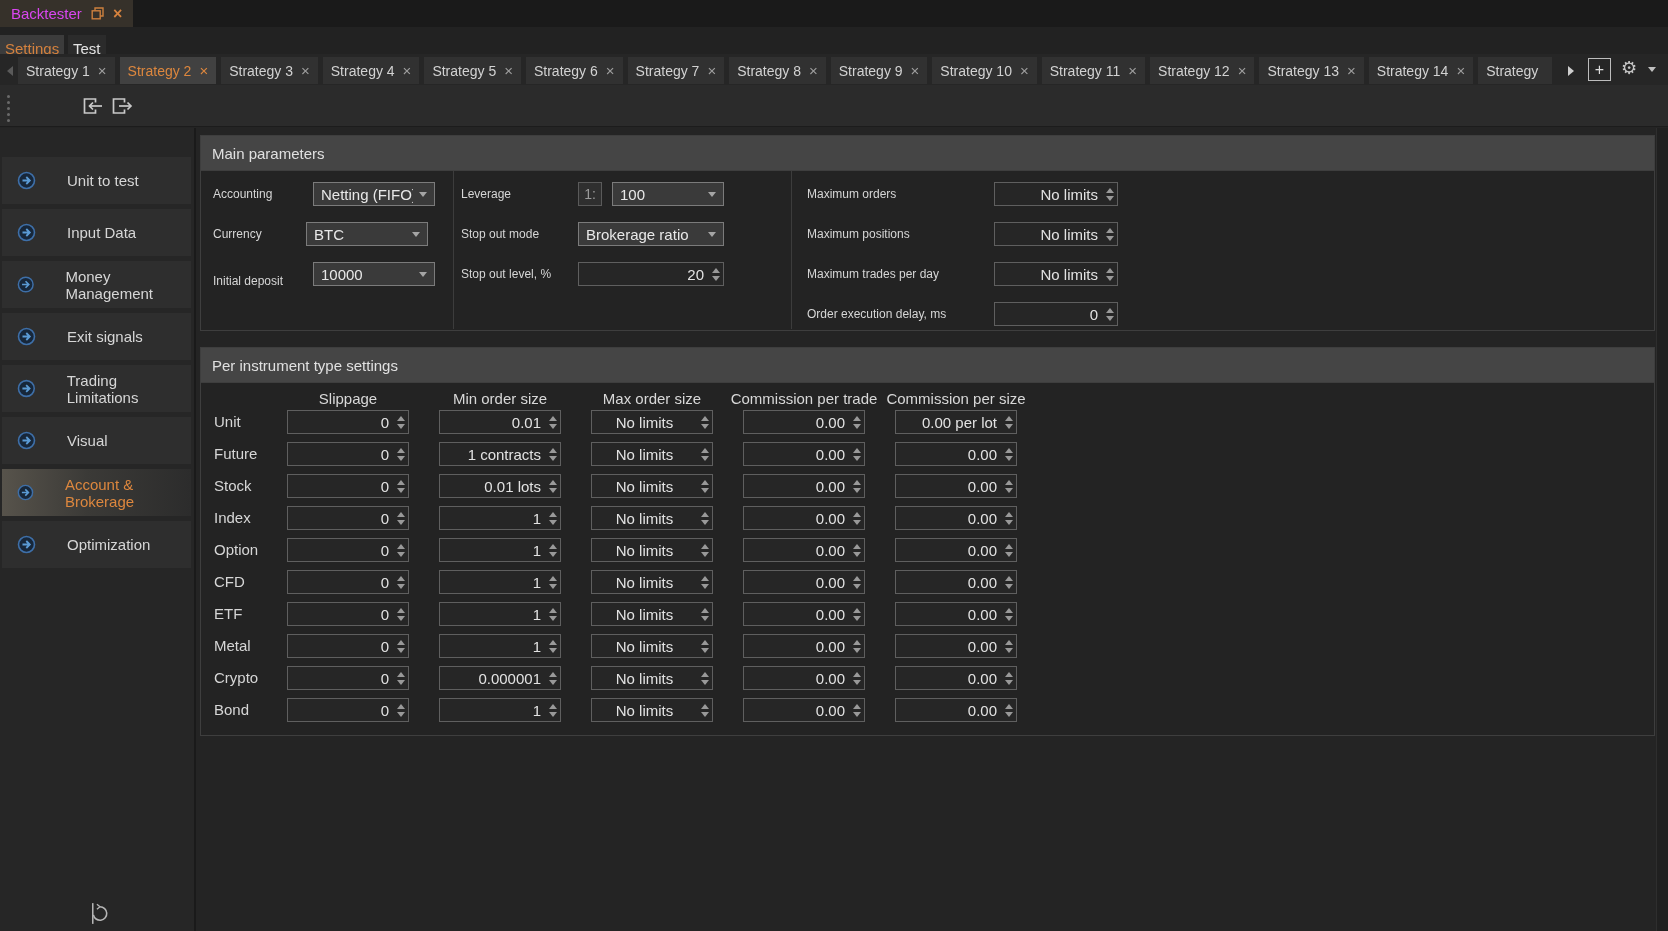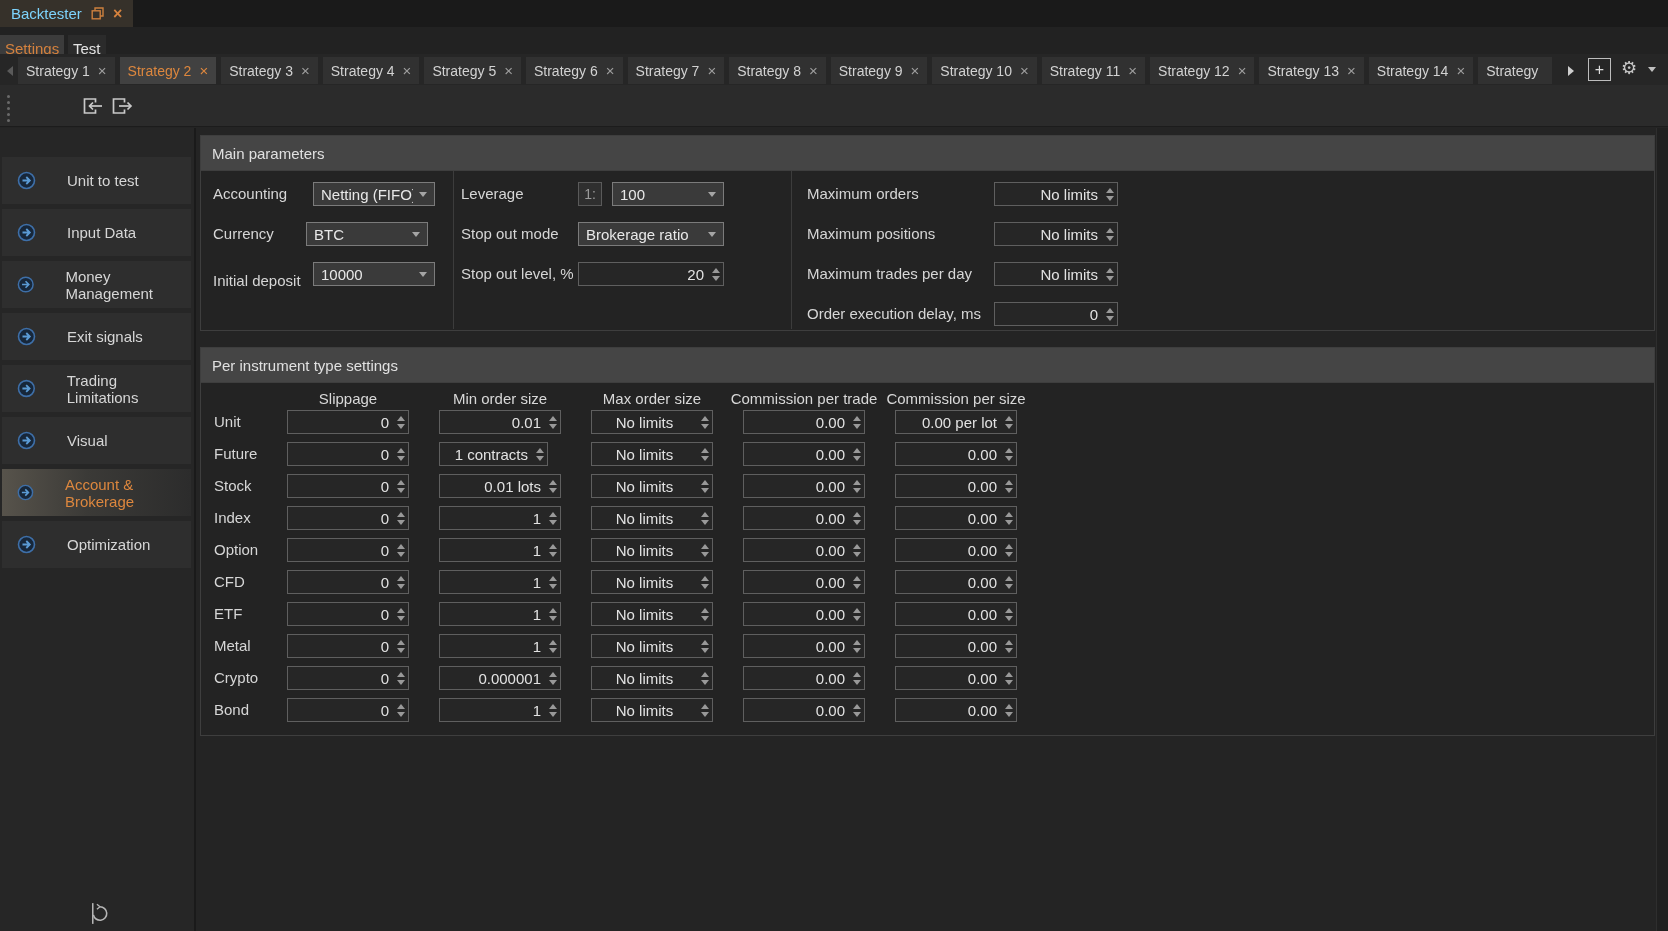--- a/index.html
+++ b/index.html
@@ -1,21 +1,21 @@
 <!DOCTYPE html>
 <html><head>
 <meta charset="utf-8">
 <style>
   html,body{margin:0;padding:0;}
   body{width:1668px;height:931px;position:relative;overflow:hidden;background:#242424;
        font-family:"Liberation Sans",sans-serif;color:#d9d9d9;-webkit-font-smoothing:antialiased;}
   .titlebar{position:absolute;left:0;top:0;width:100%;height:27px;background:#1a1a1a;}
   .wintab{position:absolute;left:0;top:0;height:27px;background:#36312a;display:flex;align-items:center;
           padding:0 11px;gap:9px;}
-  .wintab .wt-label{color:#7dd3fc;font-size:15px;}
+  .wintab .wt-label{color:#d946ef;font-size:15px;}
   .wintab .wt-close{color:#d5823e;font-size:16px;font-weight:bold;line-height:1;}
   .subtabs{position:absolute;left:0;top:27px;width:100%;height:27px;background:#222222;}
   .stab{position:absolute;top:8px;height:27px;display:flex;align-items:center;padding:0 5px;font-size:15px;}
   .stab-settings{left:0;background:#3c3c3c;color:#d5823e;}
   .stab-test{left:68px;background:#2b2b2b;color:#e2e2e2;}
   .strip{position:absolute;left:0;top:54px;width:100%;height:31px;background:#262626;}
   .scroll-left{position:absolute;left:7px;top:12px;width:0;height:0;border-top:5px solid transparent;
                border-bottom:5px solid transparent;border-right:6px solid #5a5a5a;}
   .scroll-right{position:absolute;left:1568px;top:12px;width:0;height:0;border-top:5px solid transparent;
                border-bottom:5px solid transparent;border-left:6px solid #cfcfcf;}
@@ -38,21 +38,21 @@
   .tool-ic{position:absolute;top:9px;width:24px;height:24px;}
   .sidebar{position:absolute;left:0;top:128px;bottom:0;width:194px;background:#262626;
            border-right:2px solid #1a1a1a;}
   .side-item{position:absolute;left:2px;right:3px;height:47px;background:#2e2e2e;display:flex;
              align-items:center;padding-left:15px;gap:31px;font-size:15px;color:#d6d6d6;box-sizing:border-box;}
   .side-item.selected{background:linear-gradient(90deg,#57534b,#3b3a37 45%,#2c2c2c);color:#dd873e;}
   .reset-ic{position:absolute;left:86px;top:772px;width:27px;height:27px;}
   .panel{position:absolute;background:#232323;border:1px solid #3e3e3e;box-sizing:border-box;}
   .phead{height:34px;background:#454545;border-bottom:1px solid #3e3e3e;display:flex;align-items:center;
          padding-left:11px;font-size:15px;color:#e0e0e0;}
-  .fl{position:absolute;height:24px;line-height:24px;font-size:15px;color:#d6d6d6;white-space:nowrap;}
+  .fl{position:absolute;height:24px;line-height:24px;font-size:12px;color:#d6d6d6;white-space:nowrap;}
   .dd{position:absolute;height:24px;background:#3a3a3a;border:1px solid #7b7b7b;display:flex;align-items:center;
       padding:0 7px;gap:6px;font-size:15px;color:#e8e8e8;box-sizing:border-box;}
   .dd .ddv{flex:1;text-align:left;white-space:nowrap;overflow:hidden;}
   .ddc{width:0;height:0;border-left:4px solid transparent;border-right:4px solid transparent;
        border-top:5px solid #a5a5a5;flex:none;}
   .spin{position:absolute;height:24px;background:#262626;border:1px solid #5f5f5f;display:flex;
         align-items:center;font-size:15px;color:#e2e2e2;box-sizing:border-box;}
   .spin .val{flex:1;padding:0 4px;text-align:right;white-space:nowrap;}
   .spin .val.center{text-align:center;}
   .ars{display:flex;flex-direction:column;gap:3px;width:15px;align-items:center;flex:none;}
@@ -373,21 +373,21 @@
     </div>
     <div class="p2row" style="top: 94px;">
       <div class="rowlbl">Future</div>
       <div class="spin" style="left: 86px; width: 122px; top: 0px;">
         <span class="val">0</span>
         <span class="ars">
           <i class="au"></i>
           <i class="ad"></i>
         </span>
       </div>
-      <div class="spin" style="left: 238px; width: 109px; top: 0px;">
+      <div class="spin" style="left: 238px; width: 122px; top: 0px;">
         <span class="val">1 contracts</span>
         <span class="ars">
           <i class="au"></i>
           <i class="ad"></i>
         </span>
       </div>
       <div class="spin" style="left: 390px; width: 122px; top: 0px;">
         <span class="val center">No limits</span>
         <span class="ars">
           <i class="au"></i>

